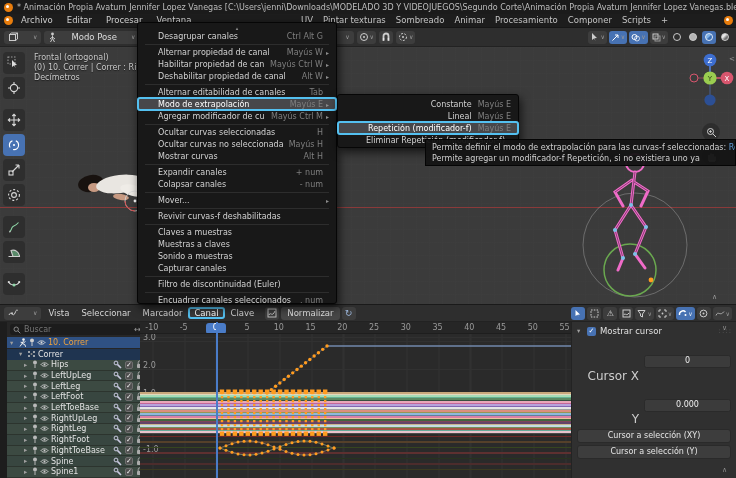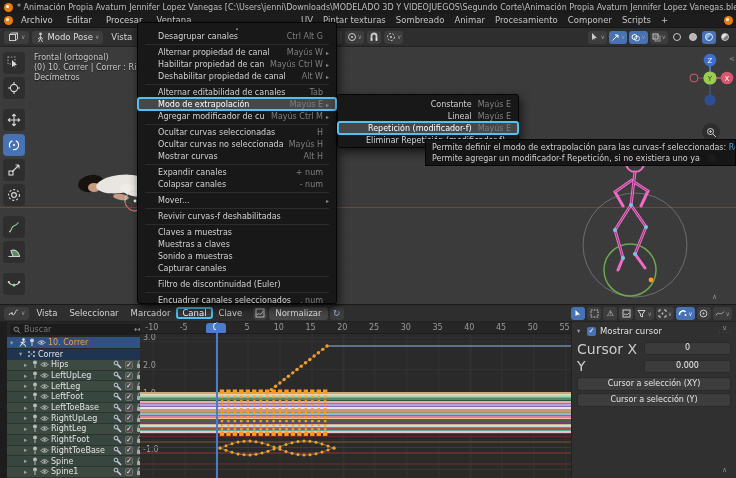--- a/index.html
+++ b/index.html
@@ -13,21 +13,21 @@
   #titlebar .ttl{font-size:8px;color:#bdbdbd;white-space:nowrap;overflow:hidden;}
   .blogo{width:9px;height:9px;border-radius:50%;background:#e87d0d;position:relative;flex:none;}
   .blogo:after{content:"";position:absolute;left:2px;top:2px;width:3px;height:3px;border-radius:50%;background:#fff;}
   #menubar{left:0;top:14px;width:736px;height:14px;background:#1d1d1d;display:flex;align-items:center;gap:2px;padding-left:4px;box-sizing:border-box;border-bottom:1px solid #161616;}
   .mbar-item{padding:0 6px;color:#cfcfcf;font-size:8.5px;line-height:13px;}
   #wstabs{position:absolute;left:296px;top:0;height:13px;display:flex;align-items:center;}
   #wstabs .mbar-item{padding:0 5px;color:#c4c4c4;}
   #menubar-logo{position:absolute;right:3px;top:2px;}
   
   #vheader{left:0;top:28px;width:736px;height:19px;background:#2e2e2e;border-bottom:1px solid #222;display:flex;align-items:center;gap:3px;padding-left:4px;box-sizing:border-box;}
-  .hbtn{display:flex;align-items:center;gap:2px;padding:1px 4px;border-radius:3px;background:#3d3d3d;height:13px;box-sizing:border-box;font-size:8.5px;color:#ddd;}
+  .hbtn{display:flex;align-items:center;gap:14px;padding:1px 4px;border-radius:3px;background:#3d3d3d;height:13px;box-sizing:border-box;font-size:8.5px;color:#ddd;}
   .chev{font-size:6px;color:#9a9a9a;line-height:1;}
   .hmenu{padding:0 5px;color:#d5d5d5;}
   #vh-mid{position:absolute;left:300px;top:2.5px;display:flex;gap:3px;align-items:center;}
   #vh-right{position:absolute;right:4px;top:2.5px;display:flex;gap:2px;align-items:center;}
   .ibtn{display:flex;align-items:center;justify-content:center;gap:1px;min-width:14px;height:13px;border-radius:3px;background:#3d3d3d;padding:0 2px;box-sizing:border-box;}
   .ibtn.blue{background:#4772b3;}
   .ibtn.ghosted{background:transparent;}
   .shadeball{width:8px;height:8px;border-radius:50%;border:1px solid #c9c9c9;box-sizing:border-box;}
   .shadeball.solid{background:#b5b5b5;}
   .shadeball.mat{background:linear-gradient(135deg,#7fb2e8 45%,#3c70b5 55%);border-color:#dfe9f5;}
@@ -105,21 +105,21 @@
   #lowlines{position:absolute;left:0;top:102px;width:431px;height:34px;display:flex;flex-direction:column;justify-content:space-between;z-index:2;}
   #lowlines .stripe{height:1.4px;}
   #curves{position:absolute;left:0;top:0;z-index:3;}
   #playhead{left:216px;top:322px;width:2px;height:156px;background:#4a7cc8;z-index:6;}
   
   #cpanel{left:571px;top:322px;width:165px;height:156px;background:#303030;border-left:1px solid #232323;box-sizing:border-box;z-index:7;}
   #cpanel .hd{display:flex;align-items:center;gap:4px;padding:4px 4px 3px 5px;color:#e0e0e0;font-size:8.5px;}
   #cpanel .hd .dots{margin-left:auto;color:#5d5d5d;letter-spacing:1px;font-size:7px;}
   .cbox{width:9px;height:9px;background:#4772b3;border-radius:2px;color:#fff;font-size:7px;line-height:9px;text-align:center;}
   .prow{display:flex;align-items:center;margin:1.5px 5px;}
-  .prow .pl{width:62px;padding-right:5px;color:#cdcdcd;font-size:14px;}
+  .prow .pl{width:62px;text-align:right;padding-right:5px;color:#cdcdcd;font-size:12px;margin-top:28px;}
   .prow .pv{flex:1;background:#3b3b3b;border:1px solid #2a2a2a;border-radius:2.5px;text-align:center;color:#eee;font-size:8px;height:11px;line-height:10px;}
   .pbtn{margin:2.5px 5px;background:#3d3d3d;border:1px solid #2a2a2a;border-radius:3px;text-align:center;color:#e5e5e5;font-size:8px;height:12px;line-height:11px;}
   .corner-chev{position:absolute;color:#8d8d8d;font-size:7px;z-index:8;}
 </style>
 </head>
 <body>
 
 <div id="app">
 
   <div id="titlebar" class="abs">

